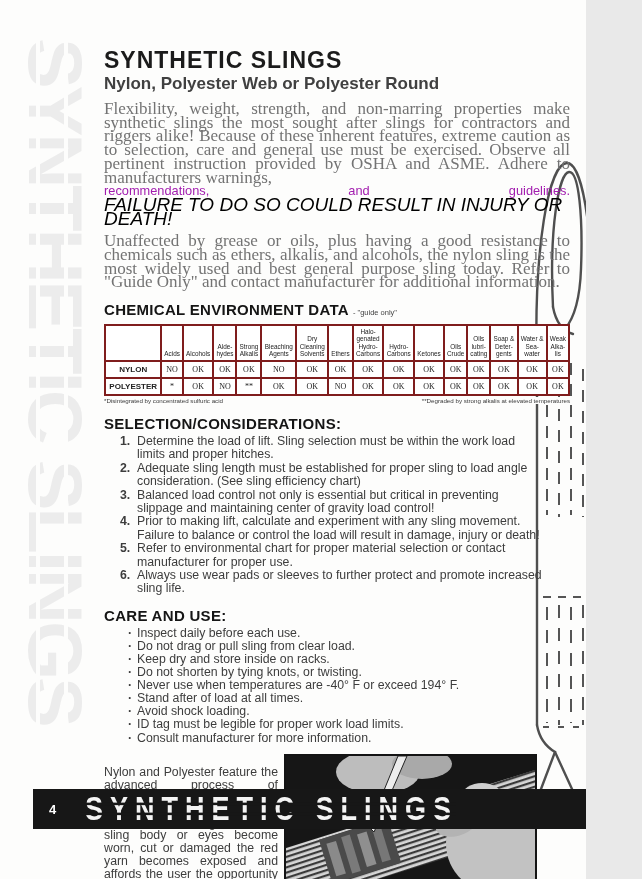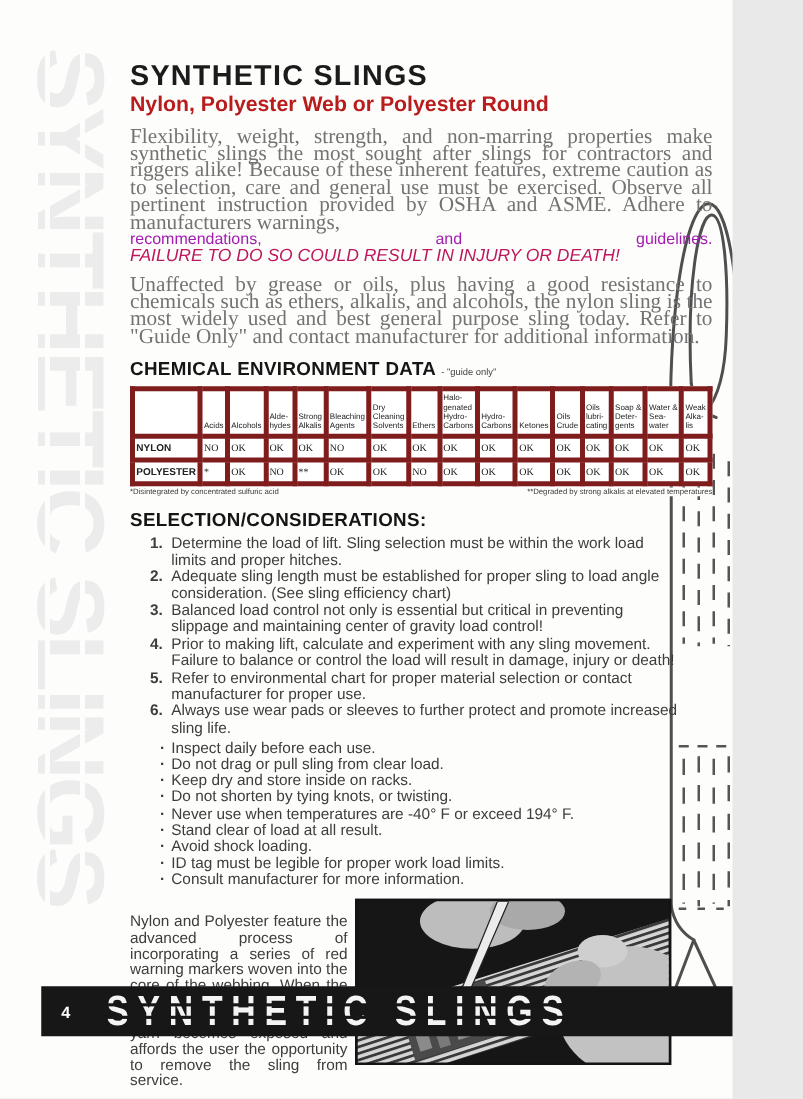--- a/index.html
+++ b/index.html
@@ -10,29 +10,29 @@
          writing-mode:vertical-rl;font-size:76px;font-weight:bold;color:#ececec;
          letter-spacing:-3px;line-height:82px;user-select:none;}
   .ghost::before,.ghost::after{content:"";position:absolute;top:0;bottom:0;width:4px;background:#fdfdfc;}
   .ghost::before{left:22px;}
   .ghost::after{left:50px;}
   
   .sling{position:absolute;left:531px;top:157px;z-index:0;}
   
   .content{position:absolute;left:104px;top:48px;width:466px;z-index:1;}
   h1{font-size:23px;font-weight:bold;color:#1b1b1b;letter-spacing:1px;margin:0;line-height:24px;}
-  h2{font-size:17px;font-weight:bold;color:#b91c1c;margin:2px 0 0;line-height:19px;}
+  h2{font-size:17px;font-weight:bold;color:#404040;margin:2px 0 0;line-height:19px;}
   .para{font-size:17px;line-height:13.7px;text-align:justify;margin:9px 0 0;color:#737373;font-family:Liberation Serif, serif;}
   .spread{font-size:12.8px;line-height:13.7px;text-align:justify;text-align-last:justify;color:#a21caf;}
-  .warn{font-size:14px;line-height:13.7px;font-style:italic;color:#be185d;}
+  .warn{font-size:19px;line-height:13.7px;font-style:italic;color:#000000;}
   h3{font-size:15px;font-weight:bold;color:#151515;margin:12px 0 0;letter-spacing:.3px;line-height:16px;}
   .chem-head{margin-top:13px;}
   .chem-note{font-size:7.5px;font-weight:normal;letter-spacing:0;color:#444;}
   table{border-collapse:collapse;width:100%;margin-top:3px;background:#fff;position:relative;z-index:2;}
-  th,td{border:4px solid #7f1d1d;text-align:left;}
+  th,td{border:2px solid #7f1d1d;text-align:center;}
   thead th{font-size:6.4px;font-weight:normal;line-height:7.2px;white-space:pre-line;
            vertical-align:bottom;padding:2px 1px 3px;color:#222;}
   tbody th{font-size:8px;font-weight:bold;height:13px;color:#222;}
   tbody td{font-size:8px;height:13px;color:#222;font-family:Liberation Serif, serif;}
   .footnotes{display:flex;justify-content:space-between;font-size:6.2px;color:#3a3a3a;
              margin-top:1px;position:relative;z-index:2;background:#fdfdfc;}
   ol.numbered,ul.dots{list-style:none;margin:3px 0 0;padding:0 0 0 16px;}
   ol.numbered li,ul.dots li{display:flex;font-size:12.3px;line-height:13.4px;color:#3d3d3d;}
   ol.numbered .marker{flex:none;width:17px;font-weight:bold;}
   ul.dots{padding-left:24px;}
@@ -207,20 +207,21 @@
         <li>
           <span class="marker">5.</span>
           <span class="li-text">Refer to environmental chart for proper material selection or contact manufacturer for proper use.</span>
         </li>
         <li>
           <span class="marker">6.</span>
           <span class="li-text">Always use wear pads or sleeves to further protect and promote increased sling life.</span>
         </li>
       </ol>
 
+    <h3>CARE AND USE:</h3>
     <ul class="dots">
         <li>
           <span class="marker">·</span>
           <span class="li-text">Inspect daily before each use.</span>
         </li>
         <li>
           <span class="marker">·</span>
           <span class="li-text">Do not drag or pull sling from clear load.</span>
         </li>
         <li>
@@ -230,21 +231,21 @@
         <li>
           <span class="marker">·</span>
           <span class="li-text">Do not shorten by tying knots, or twisting.</span>
         </li>
         <li>
           <span class="marker">·</span>
           <span class="li-text">Never use when temperatures are -40° F or exceed 194° F.</span>
         </li>
         <li>
           <span class="marker">·</span>
-          <span class="li-text">Stand clear of load at all result.</span>
+          <span class="li-text">Stand after of load at all times.</span>
         </li>
         <li>
           <span class="marker">·</span>
           <span class="li-text">Avoid shock loading.</span>
         </li>
         <li>
           <span class="marker">·</span>
           <span class="li-text">ID tag must be legible for proper work load limits.</span>
         </li>
         <li>

